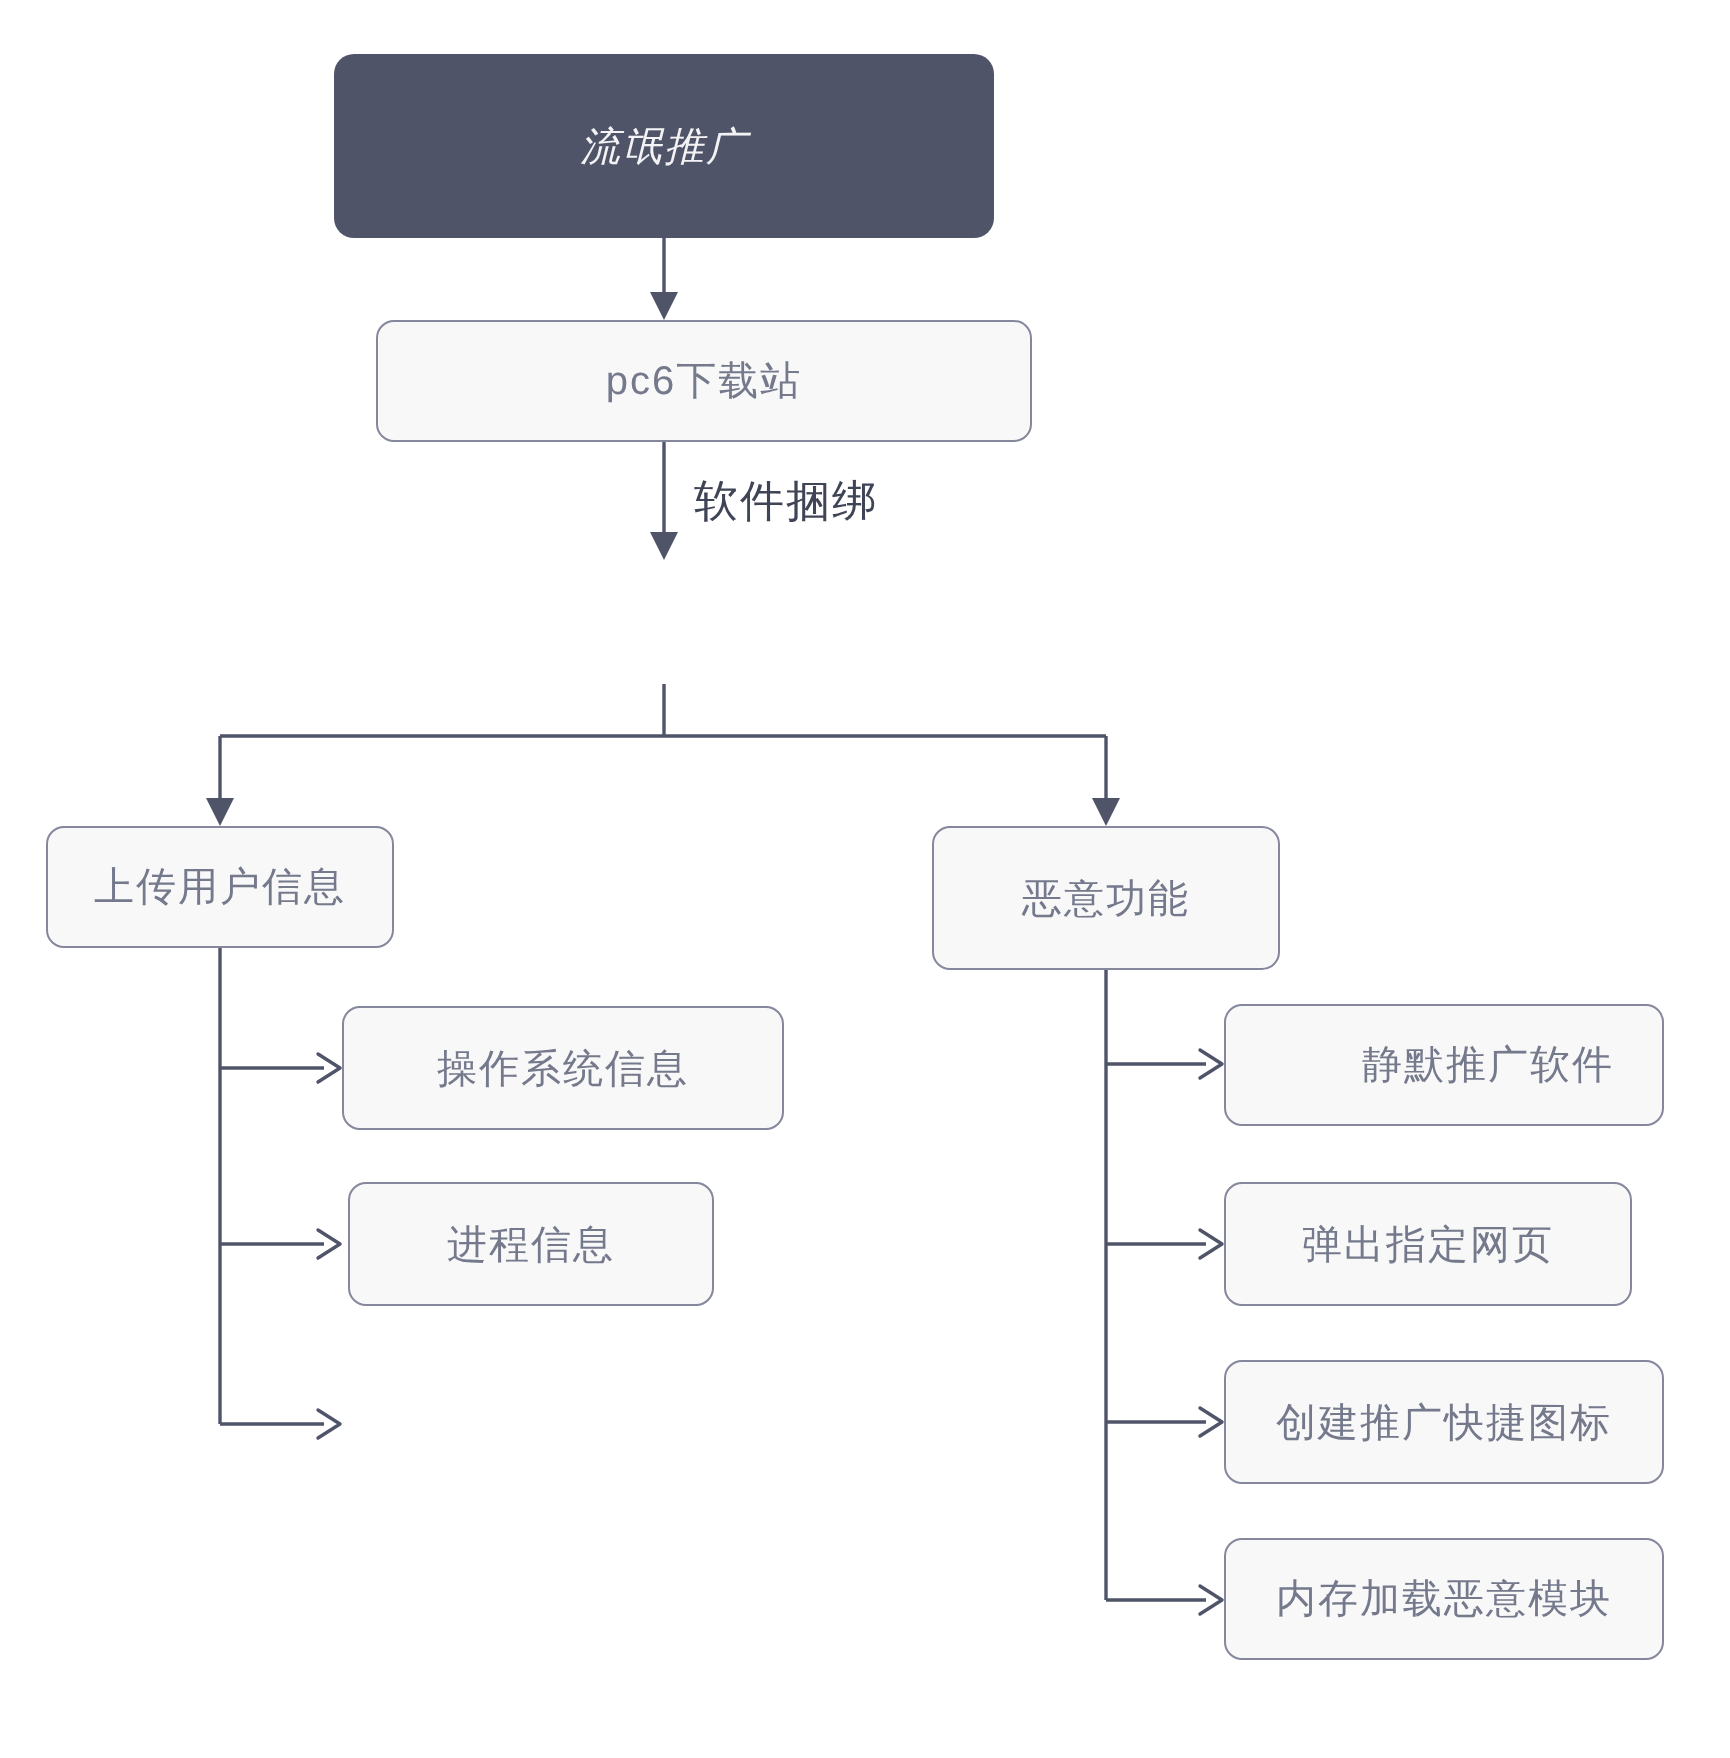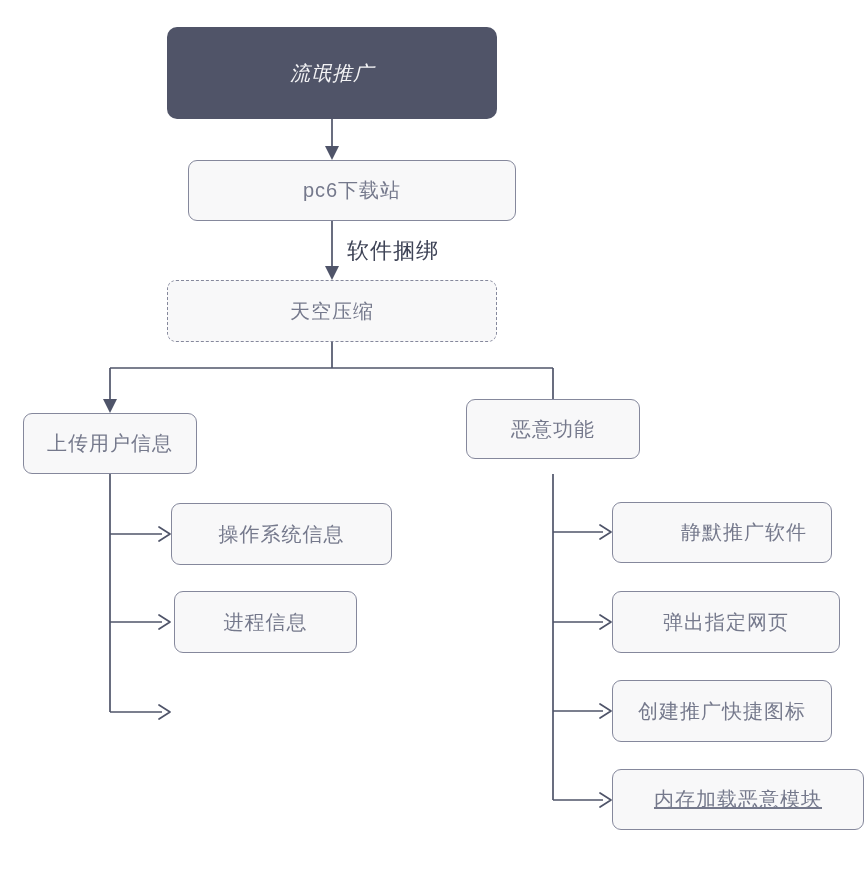--- a/index.html
+++ b/index.html
@@ -113,32 +113,31 @@
       <polyline class="arrowhead-open" points="600,793 611,800 600,807"></polyline>
     </g>
   </svg>
 
   <div class="node dark" style="left:167px; top:27px;  width:330px; height:92px;">流氓推广</div>
 
   <div class="node light" style="left:168px; top:160px; width:328px; height:61px;margin-left:20px;">pc6下载站</div>
 
   <div class="edge-label" style="left:347px; top:236px;">软件捆绑</div>
 
-  <div class="node light dashed" style="left:167px; top:280px; width:330px; height:62px;">天空压缩</div>
 
   <div class="node light" style="left:23px;  top:413px; width:174px; height:61px;">上传用户信息</div>
 
-  <div class="node light" style="left:466px; top:399px; width:174px; height:60px;">恶意功能</div>
+  <div class="node light" style="left:466px; top:413px; width:174px; height:72px;">恶意功能</div>
 
   <div class="node light" style="left:171px; top:503px; width:221px; height:62px;">操作系统信息</div>
 
   <div class="node light" style="left:174px; top:591px; width:183px; height:62px;">进程信息</div>
 
 
   <div class="node light" style="left:612px; top:502px; width:220px; height:61px;padding-left:44px;">静默推广软件</div>
 
-  <div class="node light" style="left:612px; top:591px; width:228px; height:62px;">弹出指定网页</div>
+  <div class="node light" style="left:612px; top:591px; width:204px; height:62px;">弹出指定网页</div>
 
   <div class="node light" style="left:612px; top:680px; width:220px; height:62px;text-align:right;">创建推广快捷图标</div>
 
-  <div class="node light" style="left:612px; top:769px; width:252px; height:61px;text-decoration:underline;">内存加载恶意模块</div>
+  <div class="node light" style="left:612px; top:769px; width:220px; height:61px;">内存加载恶意模块</div>
 
 </div>
 
 </body></html>

